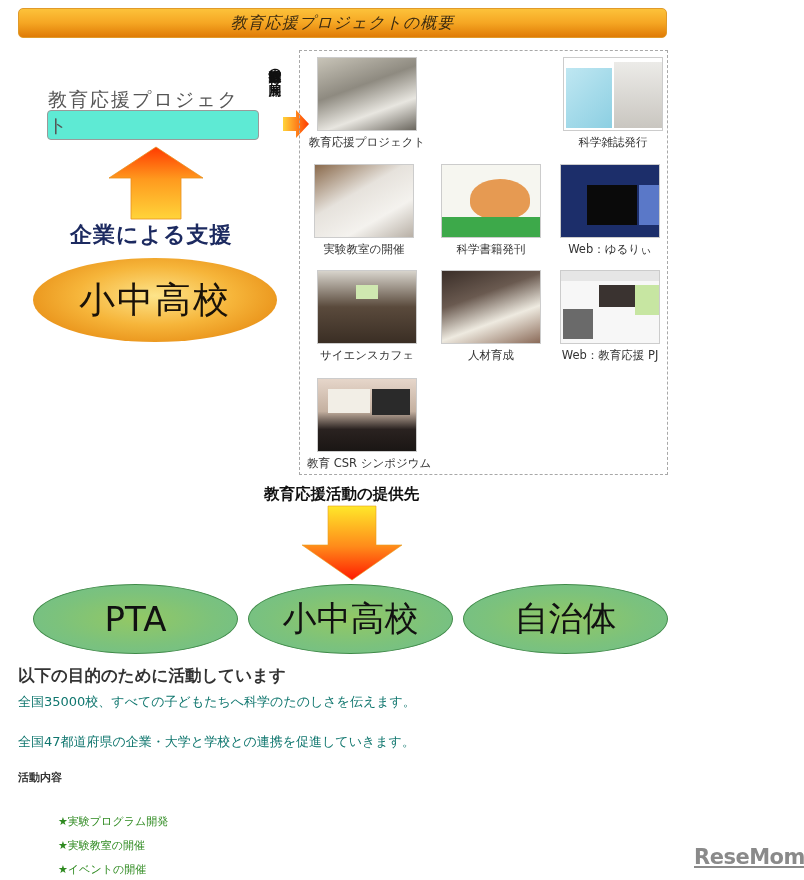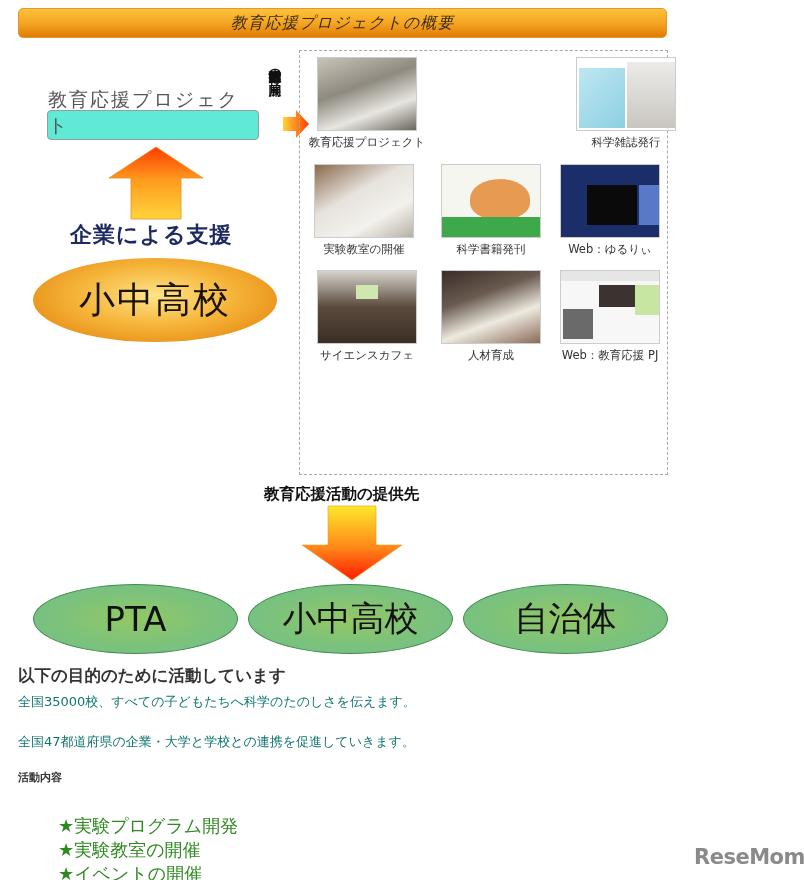--- a/index.html
+++ b/index.html
@@ -78,23 +78,23 @@
   
   .target { position: absolute; top: 584px; width: 205px; height: 70px; border-radius: 50%;
     background: radial-gradient(ellipse at 50% 50%, #93c864 0%, #7cc27c 55%, #6fbf8c 100%);
     border: 1px solid #3f8a48; box-sizing: border-box; display: flex; align-items: center; justify-content: center; }
   .target span { font-size: 34px; color: #111; }
 
   
   .purpose-heading { left: 18px; top: 665px; font-size: 16.5px; font-weight: bold; color: #333; }
   .purpose-line { left: 18px; font-size: 13px; color: #0f766e; }
   .activities-heading { left: 18px; top: 770px; font-size: 11px; font-weight: bold; color: #333; }
-  .activity-item { left: 58px; font-size: 18px; color: #2e8a20; }
-
-  .logo { left: 694px; top: 845px; font-size: 21px; font-weight: bold; color: #8a8a8a; letter-spacing: -0.5px; }
+  .activity-item { left: 58px; font-size: 11px; color: #2e8a20; }
+
+  .logo { left: 694px; top: 845px; font-size: 21px; font-weight: bold; color: #8a8a8a; letter-spacing: -0.5px; text-decoration: underline; }
 </style>
 </head>
 <body>
 
 <div class="abs title-bar">
   <span>教育応援プロジェクトの概要</span>
 </div>
 
 <div class="abs project-box">
   <span>教育応援プロジェクト</span>
@@ -127,21 +127,21 @@
 
 <div class="abs company-ellipse">
   <span>小中高校</span>
 </div>
 
 <div class="abs photo-frame">
   <div class="cell" style="left:7px; top:6px;">
     <div class="thumb t1"></div>
     <div class="caption">教育応援プロジェクト</div>
   </div>
-  <div class="cell" style="left:266px; top:6px;">
+  <div class="cell" style="left:253px; top:6px;">
     <div class="thumb t3">
         <div class="p1"></div>
         <div class="p2"></div>
       </div>
     <div class="caption">科学雑誌発行</div>
   </div>
 
   <div class="cell" style="left:4px; top:113px;">
     <div class="thumb t4"></div>
     <div class="caption">実験教室の開催</div>
@@ -174,20 +174,27 @@
   <div class="cell" style="left:250px; top:219px;">
     <div class="thumb t9">
         <div class="hdr"></div>
         <div class="blk"></div>
         <div class="grn"></div>
         <div class="gry"></div>
       </div>
     <div class="caption">Web：教育応援 PJ</div>
   </div>
 
+  <div class="cell" style="left:7px; top:327px;">
+    <div class="thumb t10">
+        <div class="screen"></div>
+        <div class="board"></div>
+      </div>
+    <div class="caption">教育 CSR シンポジウム</div>
+  </div>
 </div>
 
 <div class="abs recipients-label">教育応援活動の提供先</div>
 
 <svg class="abs arrow-down" width="104" height="76" viewBox="0 0 104 76">
   <defs>
     <linearGradient id="gDown" x1="0" y1="0" x2="0" y2="1">
       <stop offset="0" stop-color="#ffe82a"></stop>
       <stop offset="0.55" stop-color="#ff8a1a"></stop>
       <stop offset="1" stop-color="#ff1a00"></stop>

